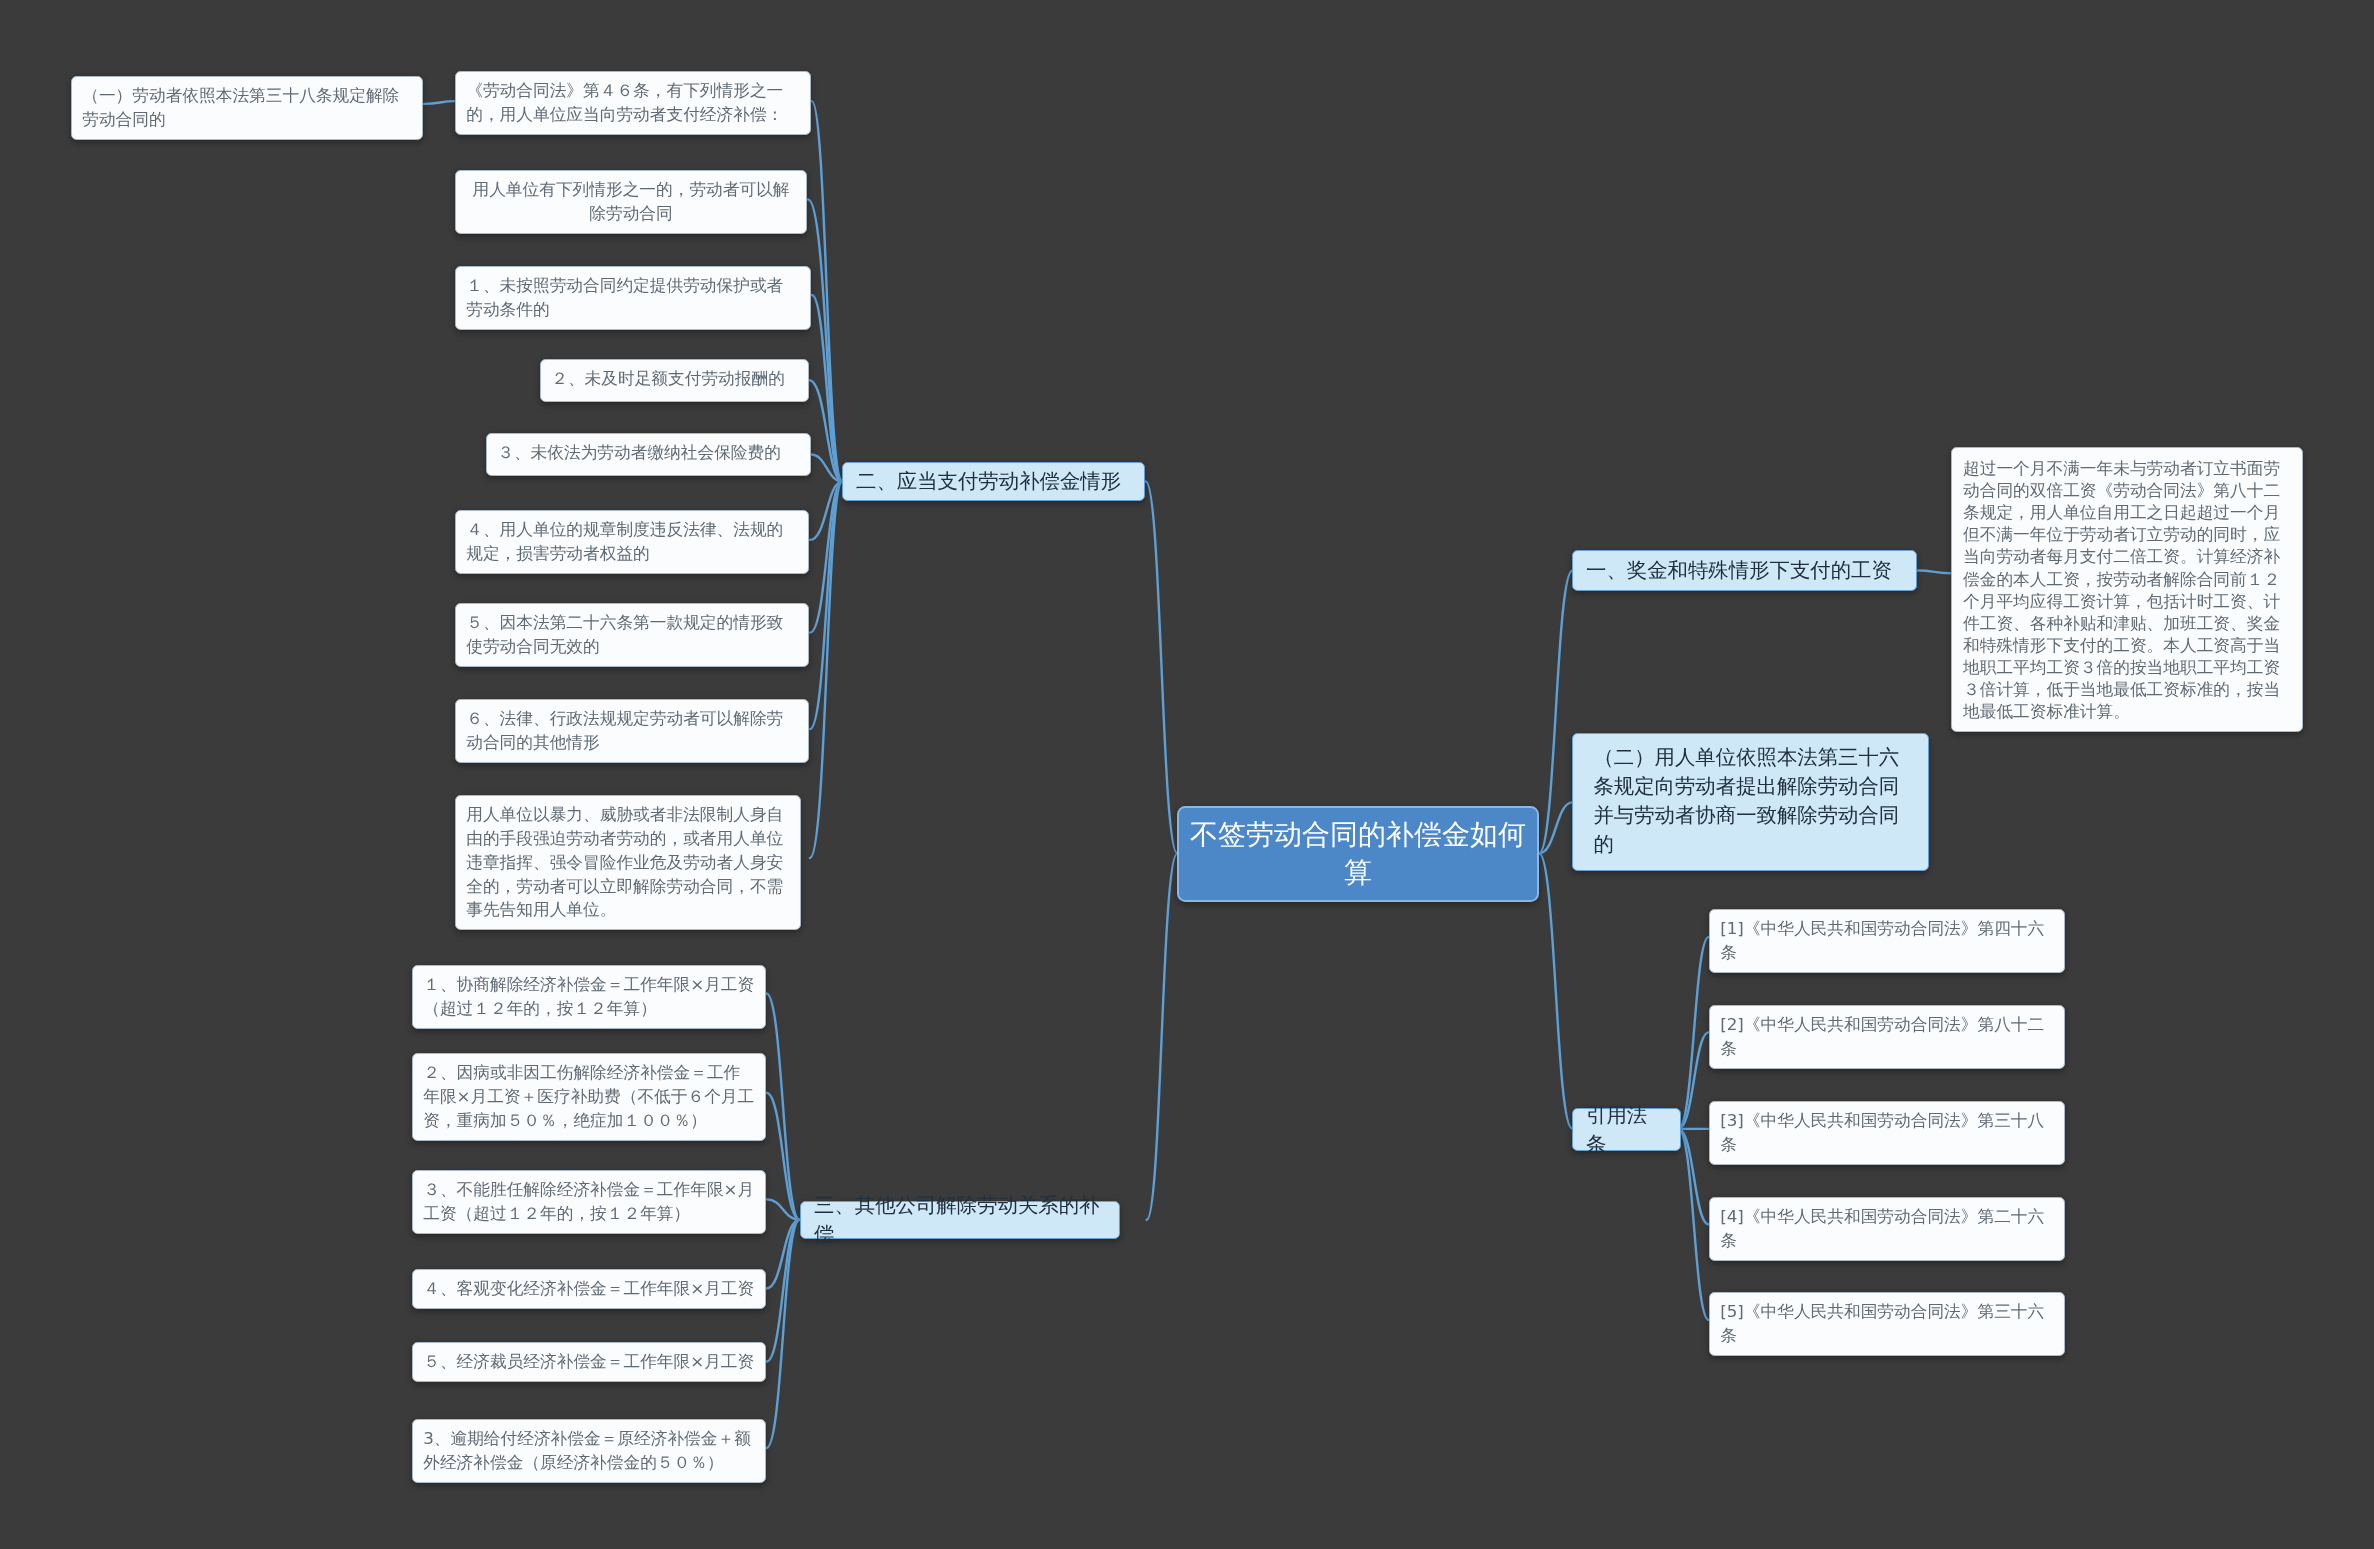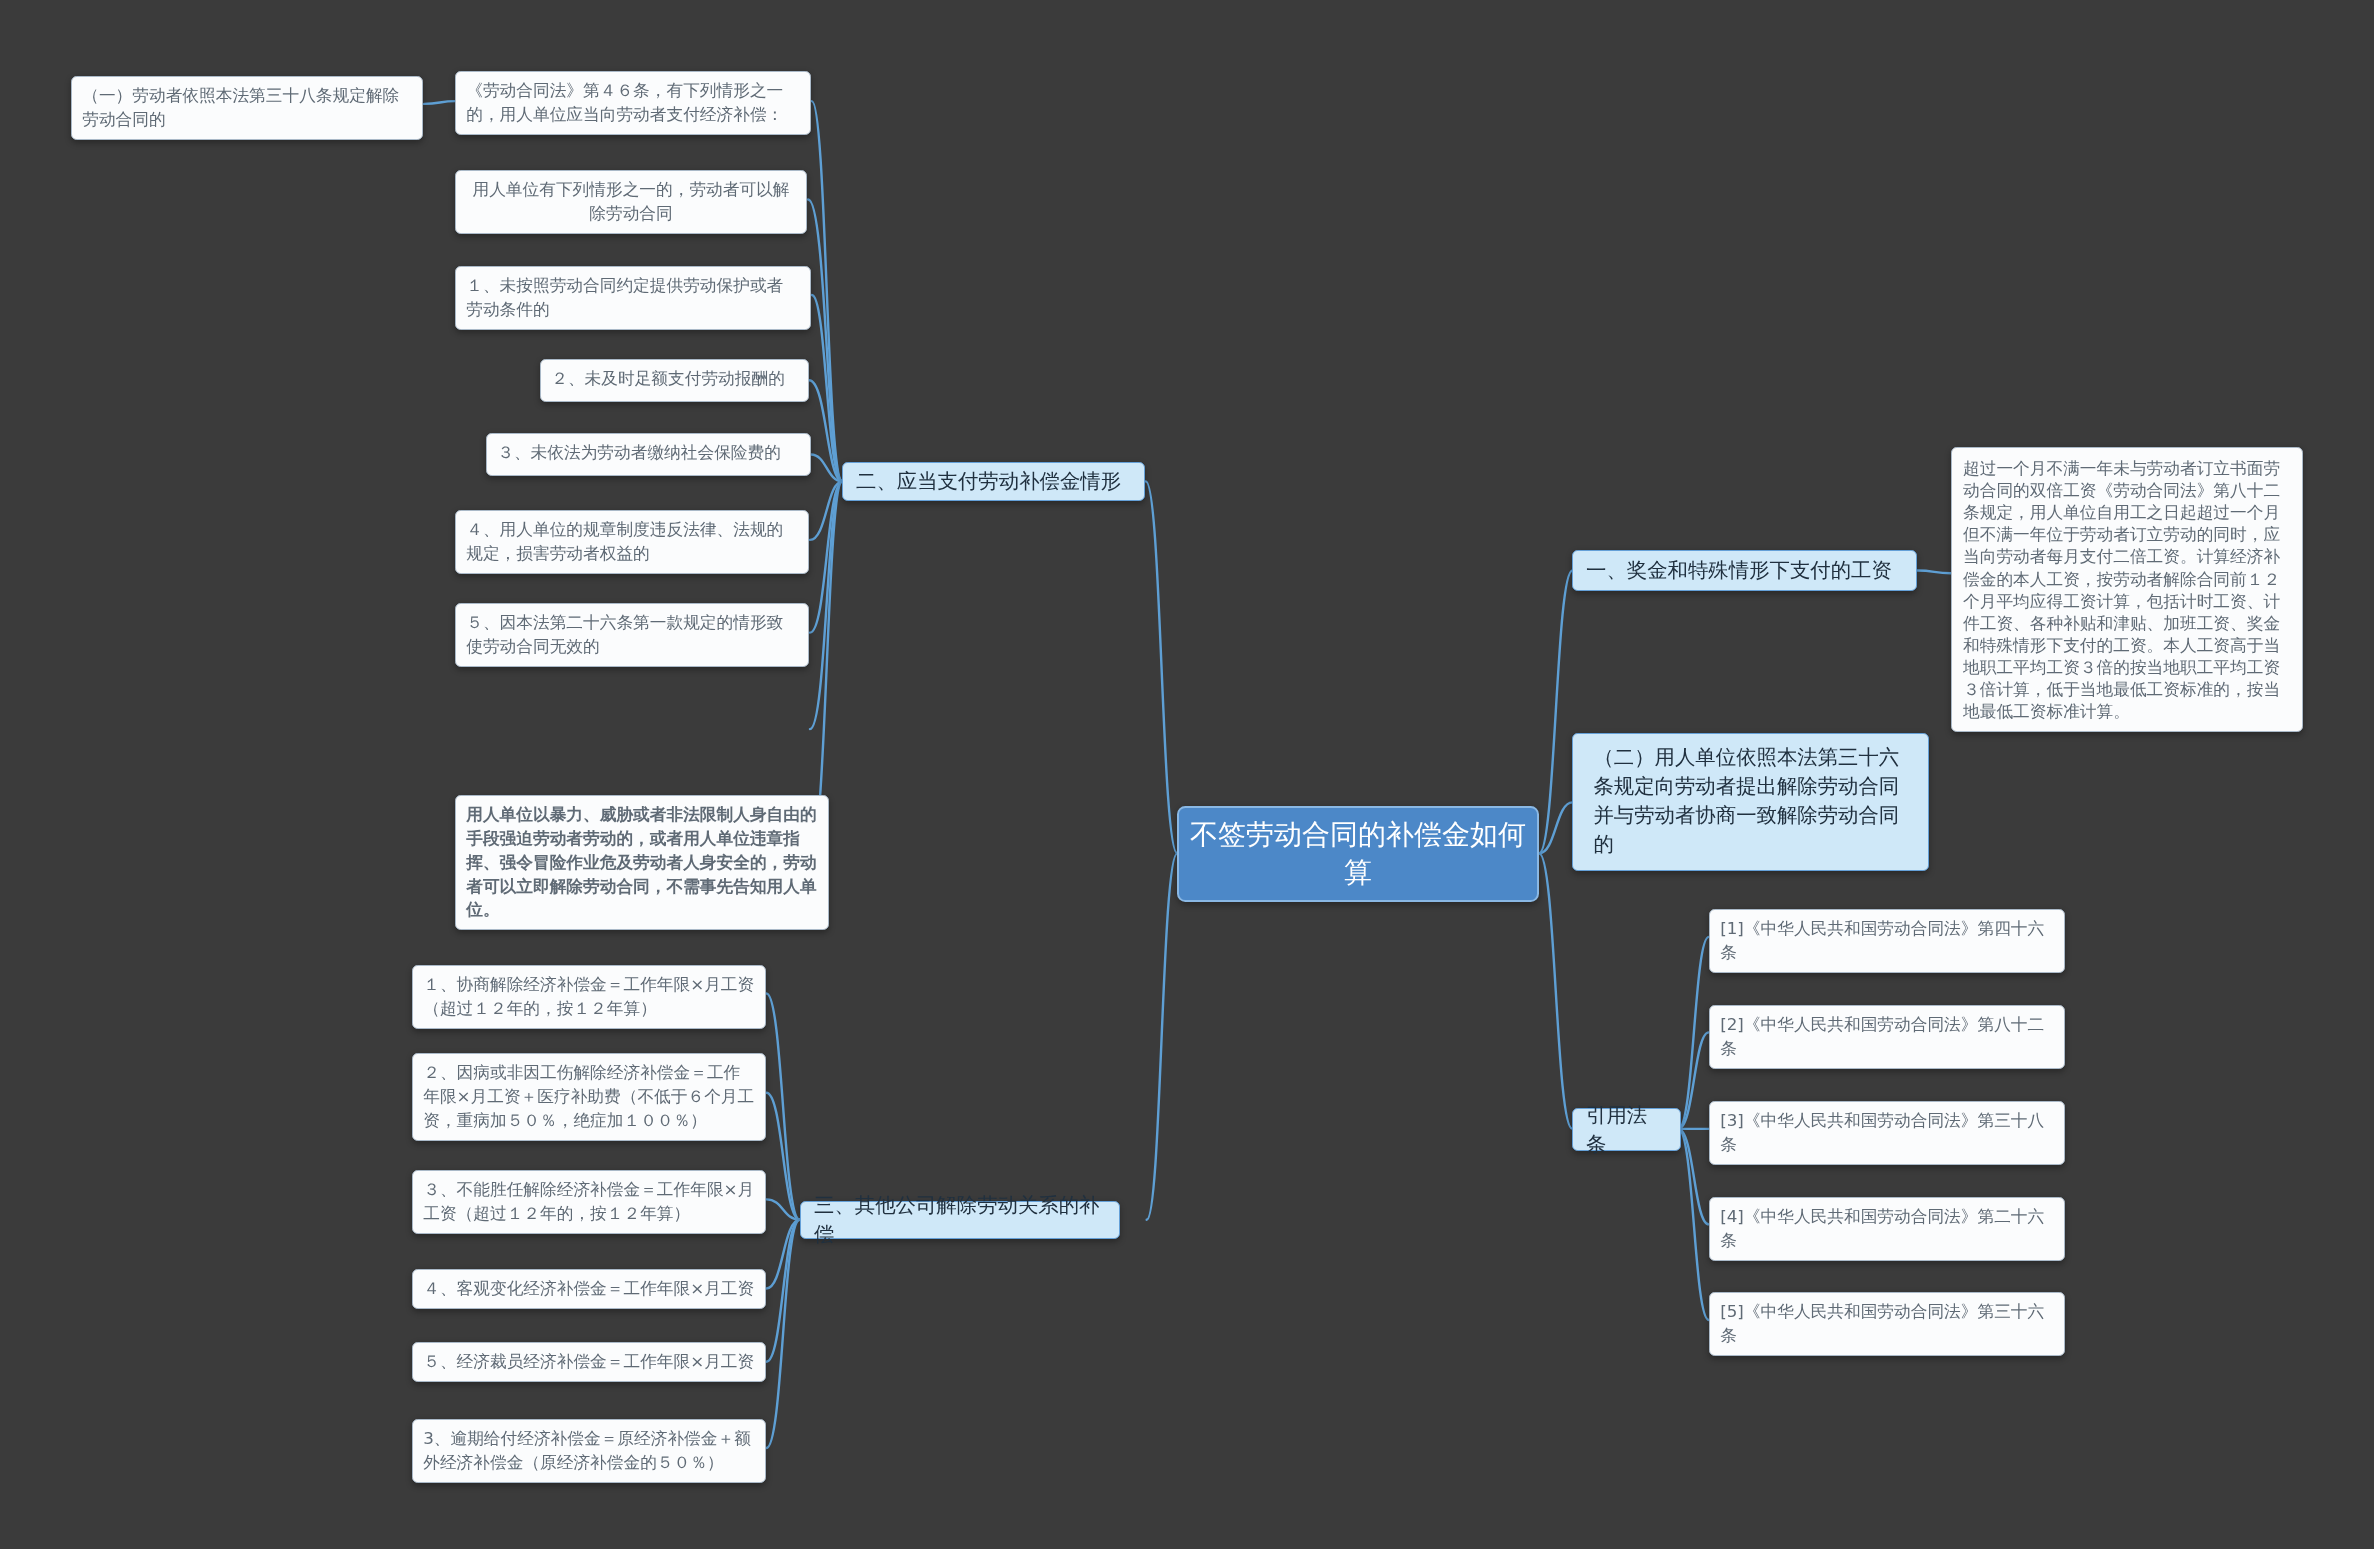--- a/index.html
+++ b/index.html
@@ -100,22 +100,23 @@
   <div class="box white" style="left:455px;top:266px;width:356px;min-height:58px;">１、未按照劳动合同约定提供劳动保护或者劳动条件的</div>
 
   <div class="box white nowrap" style="left:540px;top:359px;width:269px;min-height:43px;">２、未及时足额支付劳动报酬的</div>
 
   <div class="box white nowrap" style="left:486px;top:433px;width:325px;min-height:43px;">３、未依法为劳动者缴纳社会保险费的</div>
 
   <div class="box white" style="left:455px;top:510px;width:354px;min-height:60px;">４、用人单位的规章制度违反法律、法规的规定，损害劳动者权益的</div>
 
   <div class="box white" style="left:455px;top:603px;width:354px;min-height:60px;">５、因本法第二十六条第一款规定的情形致使劳动合同无效的</div>
 
+  <div class="box white" style="left:455px;top:699px;width:354px;min-height:60px;">６、法律、行政法规规定劳动者可以解除劳动合同的其他情形</div>
 
-  <div class="box white" style="left:455px;top:795px;width:374px;min-height:126px;font-weight:bold;">用人单位以暴力、威胁或者非法限制人身自由的手段强迫劳动者劳动的，或者用人单位违章指挥、强令冒险作业危及劳动者人身安全的，劳动者可以立即解除劳动合同，不需事先告知用人单位。</div>
+  <div class="box white" style="left:455px;top:795px;width:346px;min-height:126px;">用人单位以暴力、威胁或者非法限制人身自由的手段强迫劳动者劳动的，或者用人单位违章指挥、强令冒险作业危及劳动者人身安全的，劳动者可以立即解除劳动合同，不需事先告知用人单位。</div>
 
   <div class="box white" style="left:412px;top:965px;width:354px;min-height:58px;">１、协商解除经济补偿金＝工作年限×月工资（超过１２年的，按１２年算）</div>
 
   <div class="box white" style="left:412px;top:1053px;width:354px;min-height:81px;">２、因病或非因工伤解除经济补偿金＝工作年限×月工资＋医疗补助费（不低于６个月工资，重病加５０％，绝症加１００％）</div>
 
   <div class="box white" style="left:412px;top:1170px;width:354px;min-height:60px;">３、不能胜任解除经济补偿金＝工作年限×月工资（超过１２年的，按１２年算）</div>
 
   <div class="box white nowrap" style="left:412px;top:1269px;width:354px;min-height:39px;">４、客观变化经济补偿金＝工作年限×月工资</div>
 
   <div class="box white nowrap" style="left:412px;top:1342px;width:354px;min-height:39px;">５、经济裁员经济补偿金＝工作年限×月工资</div>

